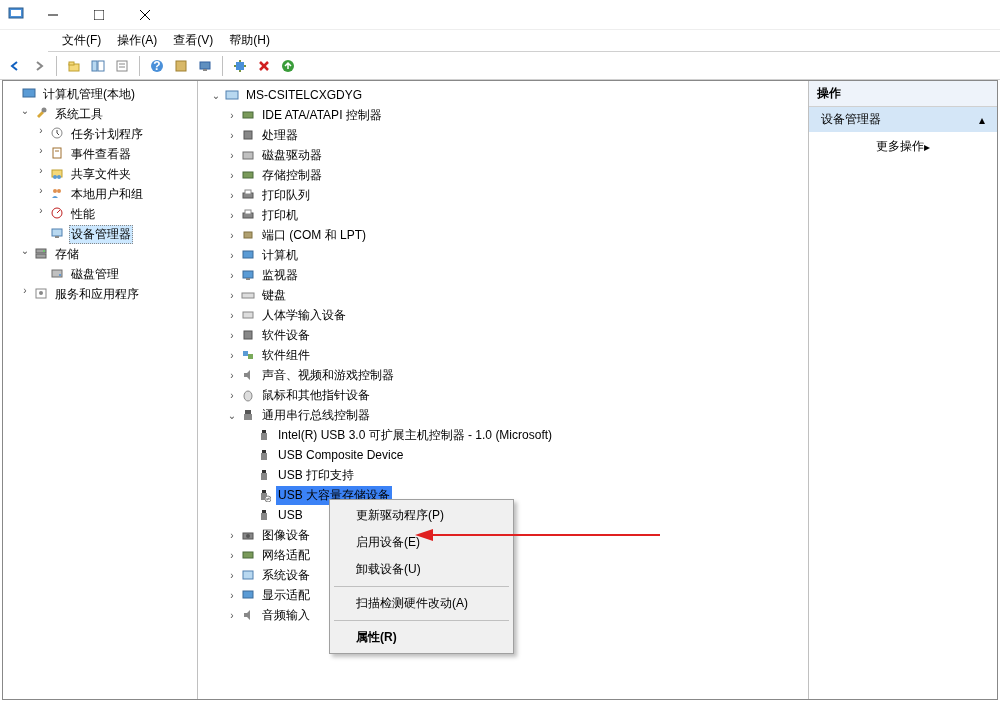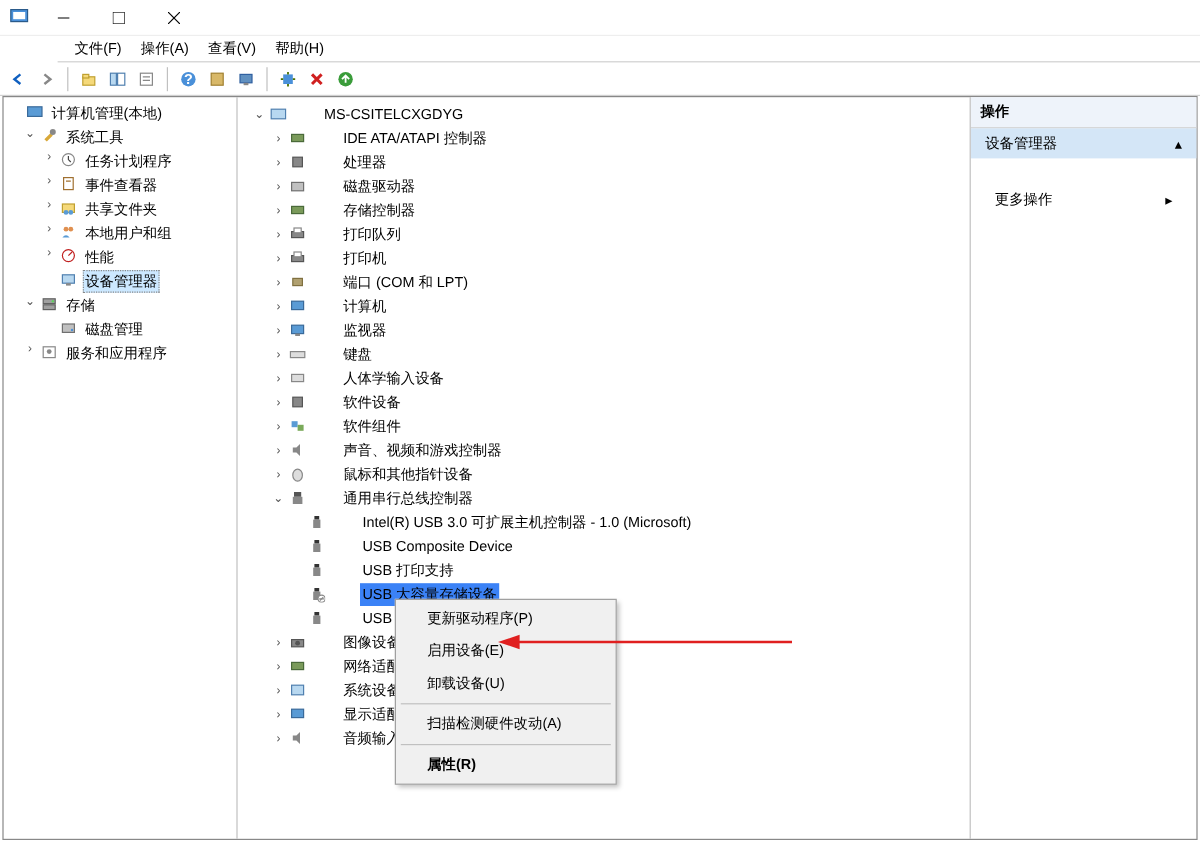--- a/index.html
+++ b/index.html
@@ -33,31 +33,31 @@
 .tree-row.selected .txt { background: #cce8ff; border: 1px dotted #888; padding: 0 1px; }
 .indent-0 { padding-left: 0; }
 .indent-1 { padding-left: 12px; }
 .indent-2 { padding-left: 28px; }
 
 
 .midpanel { flex: 1; border-right: 1px solid #c0c0c0; overflow: auto; padding: 4px 2px; position: relative; }
 .dtree-row { display: flex; align-items: center; height: 20px; white-space: nowrap; }
 .dtree-row .exp { width: 16px; text-align: center; color: #555; font-size: 10px; cursor: pointer; }
 .dtree-row .ico { width: 16px; height: 16px; display: flex; align-items: center; justify-content: center; margin-right: 4px; }
-.dtree-row .txt { padding: 1px 2px; margin-left: 24px; }
+.dtree-row .txt { padding: 1px 2px; }
 .dtree-row.selected .txt { background: #3b82f6; }
 .di-0 { padding-left: 8px; }
 .di-1 { padding-left: 24px; }
 .di-2 { padding-left: 56px; }
 
 
 .rightpanel { width: 188px; }
 .rightpanel .header { background: #eef3fa; padding: 4px 8px; font-weight: bold; border-bottom: 1px solid #d0d0d0; }
 .rightpanel .section { background: #d4e6f7; padding: 4px 12px; display: flex; justify-content: space-between; align-items: center; }
-.rightpanel .action { padding: 6px 20px; display: flex; justify-content: space-between; align-items: center; margin-top: 20px; }
+.rightpanel .action { padding: 6px 20px; display: flex; justify-content: center; align-items: center; }
 
 
 .contextmenu { position: absolute; background: #f0f0f0; border: 1px solid #a0a0a0; box-shadow: 3px 3px 4px rgba(0,0,0,0.25); padding: 2px; z-index: 100; width: 185px; }
 .contextmenu .cmitem { padding: 5px 24px; }
 .contextmenu .cmsep { height: 1px; background: #c0c0c0; margin: 3px 2px; }
 .contextmenu .cmitem.bold { font-weight: bold; }
 
 
 .arrow-annot { position: absolute; z-index: 200; pointer-events: none; }
 

